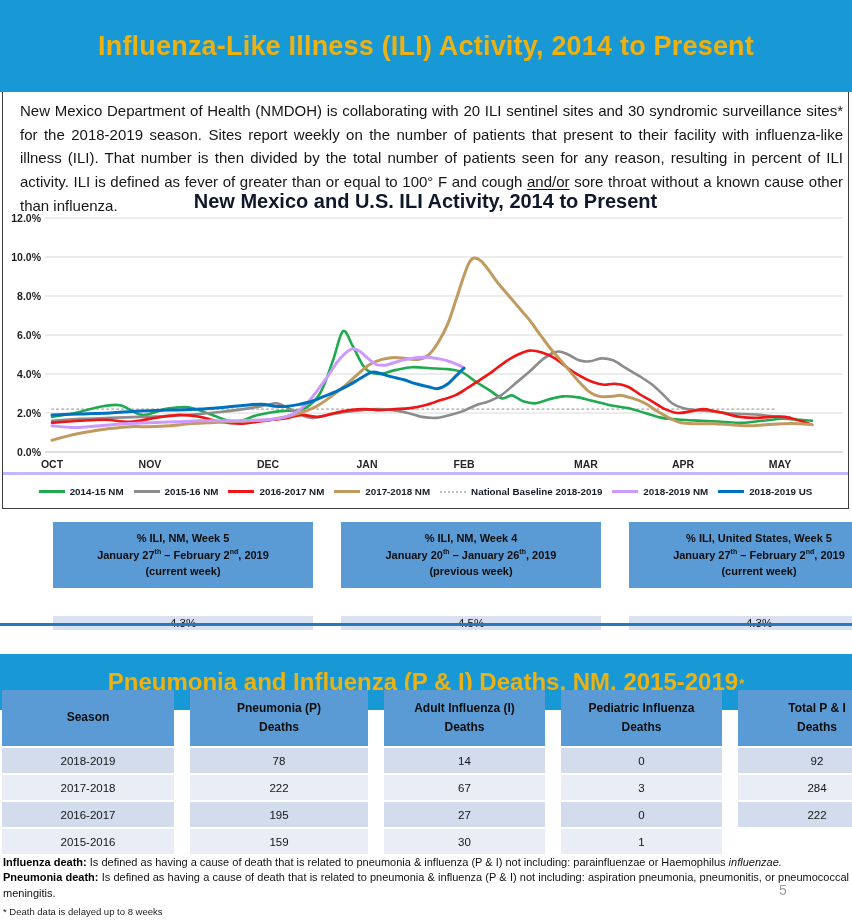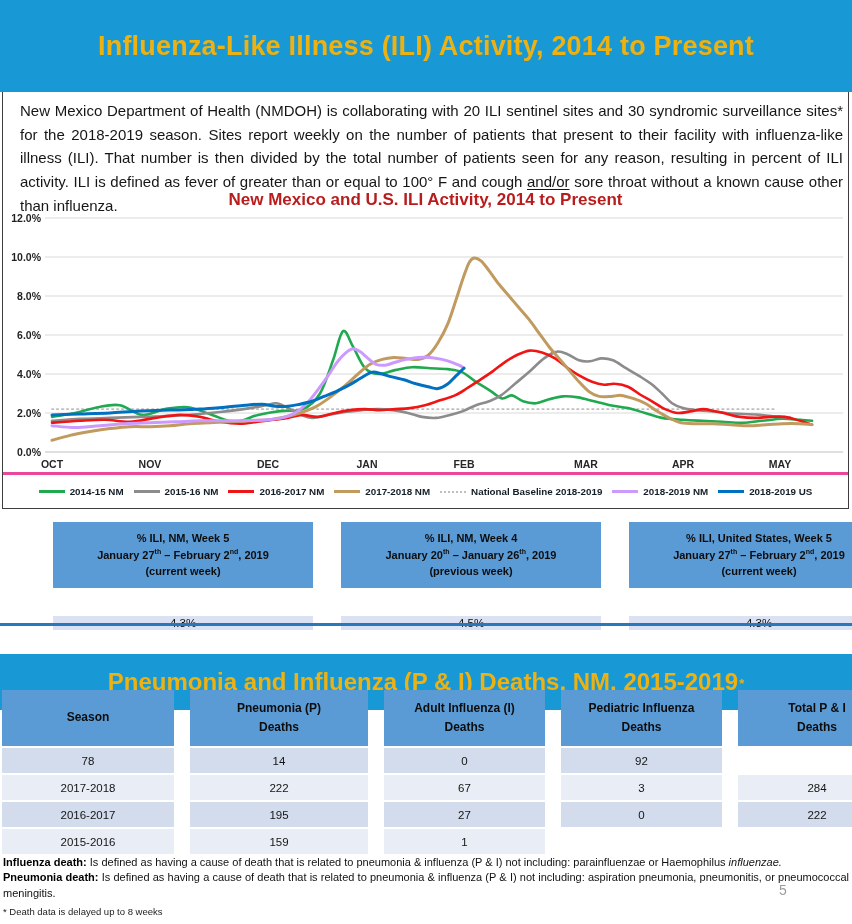--- a/index.html
+++ b/index.html
@@ -11,26 +11,26 @@
   #banner1 .banner-text{color:#EDB112;font-size:27px;font-weight:bold;letter-spacing:.2px;}
   #banner2{top:630px;height:56px;margin-top:24px;}
   #banner2 .banner-text{color:#EDB112;font-size:24px;font-weight:bold;}
   #banner2 .banner-ast{color:#EDB112;font-size:13px;font-weight:bold;vertical-align:middle;padding-left:1px;}
 
   #frame{position:absolute;top:92px;left:2px;width:845px;height:416px;
          border:1px solid #3d3d3d;border-top:none;background:#fff;}
   #intro{margin:7px 5px 0 17px;font-size:15px;line-height:1.58;text-align:justify;color:#161616;}
   #intro u{text-underline-offset:2px;}
   #chart-title{position:absolute;top:98px;left:0;right:0;text-align:center;
-               font-weight:bold;font-size:17px;color:#b91c1c;}
+               font-weight:bold;font-size:20px;color:#0f172a;}
   #chart-svg{position:absolute;left:-3px;top:113px;}
   .ytick{font-size:10.5px;font-weight:bold;fill:#1f1f1f;}
   .xtick{font-size:10.5px;font-weight:bold;fill:#262626;}
 
-  #legend{position:absolute;left:0;right:0;bottom:0;height:33px;border-top:3px solid #ec4899;
+  #legend{position:absolute;left:0;right:0;bottom:0;height:33px;border-top:3px solid #c4b5fd;
           display:flex;align-items:center;justify-content:center;gap:10px;background:#fff;}
   .leg-item{display:flex;align-items:center;gap:5px;}
   .leg-swatch{width:26px;height:0;border-top:3px solid #000;}
   .leg-swatch.dotted{border-top-width:2.5px;border-top-style:dotted;}
   .leg-label{font-size:9.8px;font-weight:bold;color:#141d26;white-space:nowrap;}
 
   #stats{position:absolute;top:522px;left:53px;width:792px;display:grid;
          grid-template-columns:260px 260px 260px;column-gap:6px;row-gap:5px;gap:28px;}
   .stats-h{background:#5B9BD5;height:66px;display:flex;flex-direction:column;align-items:center;
            justify-content:center;font-size:11px;font-weight:bold;color:#0d0d0d;line-height:1.5;text-align:center;}
@@ -168,20 +168,21 @@
       <div class="d-h">
         <span>Pediatric Influenza</span>
         <span>Deaths</span>
       </div>
       <div class="d-h">
         <span>Total P &amp; I</span>
         <span>Deaths</span>
       </div>
     </div>
     <div class="d-row row-dark">
+      <div class="d-c">2018-2019</div>
       <div class="d-c">78</div>
       <div class="d-c">14</div>
       <div class="d-c">0</div>
       <div class="d-c">92</div>
     </div>
     <div class="d-row row-light">
       <div class="d-c">2017-2018</div>
       <div class="d-c">222</div>
       <div class="d-c">67</div>
       <div class="d-c">3</div>
@@ -190,20 +191,21 @@
     <div class="d-row row-dark">
       <div class="d-c">2016-2017</div>
       <div class="d-c">195</div>
       <div class="d-c">27</div>
       <div class="d-c">0</div>
       <div class="d-c">222</div>
     </div>
     <div class="d-row row-light">
       <div class="d-c">2015-2016</div>
       <div class="d-c">159</div>
+      <div class="d-c">30</div>
       <div class="d-c">1</div>
     </div>
   </div>
 
 <div id="footnotes">
     <div><b>Influenza death:</b> Is defined as having a cause of death that is related to pneumonia &amp; influenza (P &amp; I) not including: parainfluenzae or Haemophilus <i>influenzae.</i></div>
     <div><b>Pneumonia death:</b> Is defined as having a cause of death that is related to pneumonia &amp; influenza (P &amp; I) not including: aspiration pneumonia, pneumonitis,  or pneumococcal meningitis.</div>
   </div>
 <div id="death-note">* Death data is delayed up to 8 weeks</div>
 <div id="pageno">5</div>

